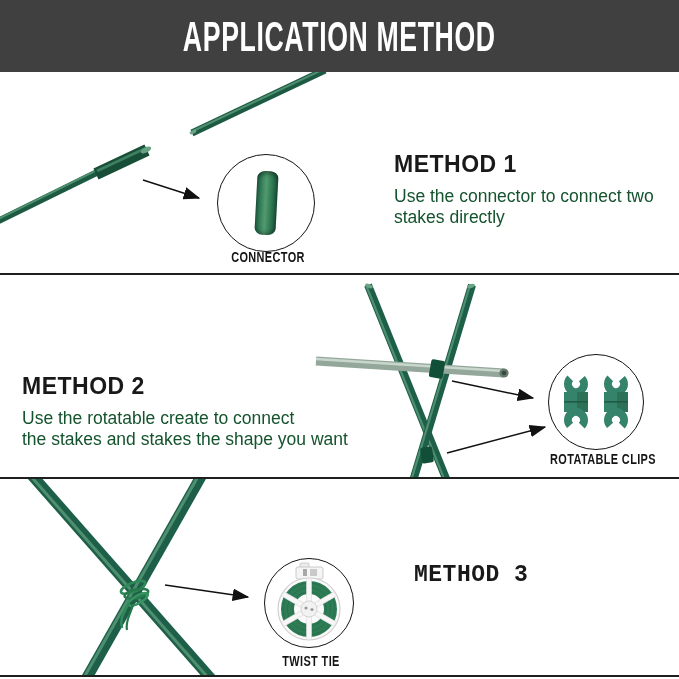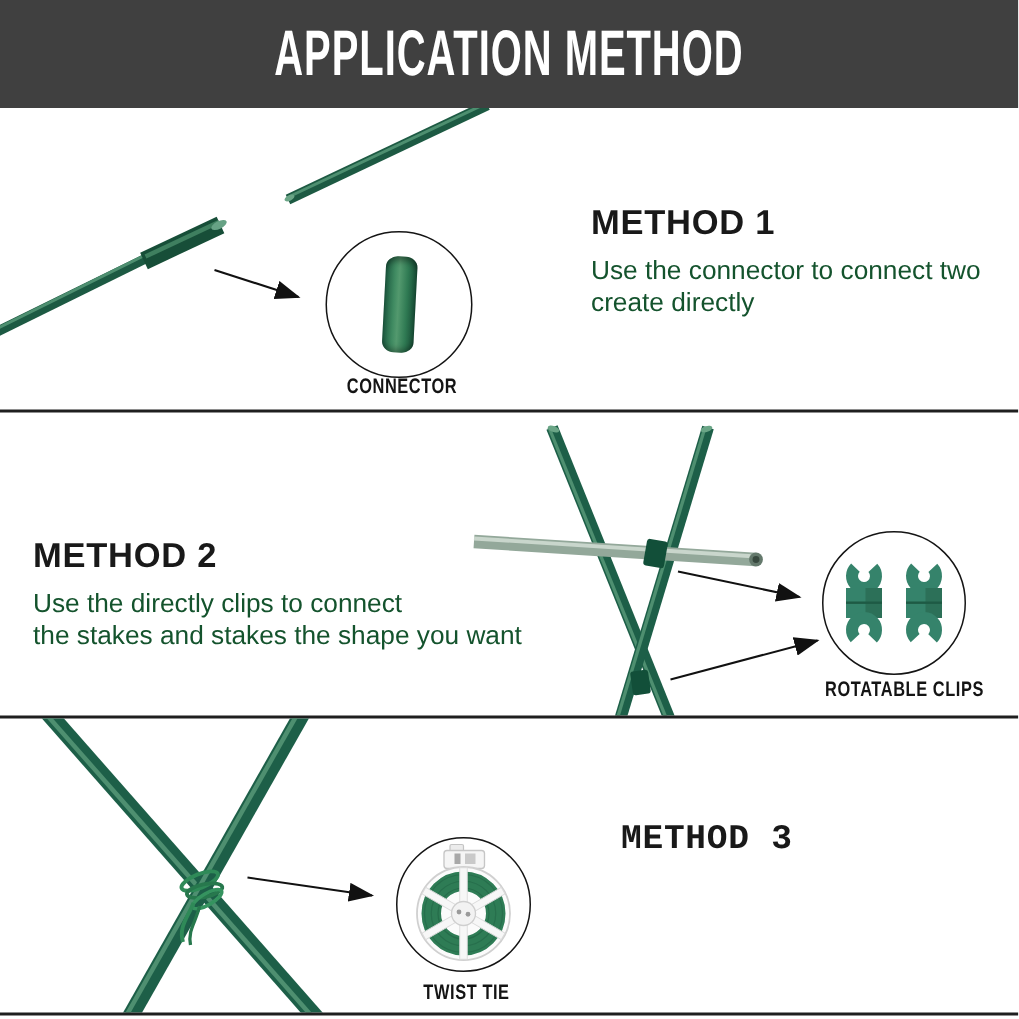--- a/index.html
+++ b/index.html
@@ -47,21 +47,21 @@
     white-space:nowrap;letter-spacing:.5px;
   }
   .l1{left:188px;top:249px;}
   .l2{left:523px;top:451px;}
   .l3{left:231px;top:653px;}
   
   .method-block{position:absolute;color:#1c1c1c;}
   .m1{left:394px;top:135px;width:285px;}
   .m2{left:22px;top:357px;width:390px;}
   .m3{left:414px;top:546px;width:265px;font-family:Liberation Mono, monospace;}
-  .method-title{font-weight:bold;font-size:23px;letter-spacing:.5px;color:#191919;margin-bottom:8px;}
+  .method-title{font-weight:bold;font-size:23px;letter-spacing:.5px;color:#191919;margin-bottom:8px;margin-top:16px;}
   .method-desc{font-size:17.5px;line-height:21px;color:#14532d;}
 </style>
 </head>
 <body>
 
 <div class="page">
 
   <div class="header">
     <span class="header-title">APPLICATION METHOD</span>
   </div>
@@ -91,21 +91,21 @@
 
   <div class="callout-circle c1">
     <div class="connector-tube"></div>
   </div>
   <div class="callout-label l1">CONNECTOR</div>
 
   <div class="method-block m1">
     <div class="method-title">METHOD 1</div>
     <div class="method-desc">
       <div>Use the connector to connect two</div>
-      <div>create directly</div>
+      <div>stakes directly</div>
     </div>
   </div>
 
   <div class="divider d1"></div>
 
   <svg class="illus s2" width="679" height="200" viewBox="0 0 679 200">
     <defs>
       <marker id="ah2" markerWidth="12" markerHeight="9" refX="11" refY="4.5" orient="auto">
         <path d="M0,0 L12,4.5 L0,9 z" fill="#111"></path>
       </marker>
@@ -150,21 +150,21 @@
         <rect x="4" y="29" width="24" height="1.6" fill="#1e5a45"></rect>
         <circle cx="16" cy="48" r="8" fill="none" stroke="#35836b" stroke-width="8" stroke-dasharray="37 13.3" transform="rotate(137.5 16 48)"></circle>
       </svg>
     </div>
   </div>
   <div class="callout-label l2">ROTATABLE CLIPS</div>
 
   <div class="method-block m2">
     <div class="method-title">METHOD 2</div>
     <div class="method-desc">
-      <div>Use the directly clips to connect</div>
+      <div>Use the rotatable create to connect</div>
       <div>the stakes and stakes the shape you want</div>
     </div>
   </div>
 
   <div class="divider d2"></div>
 
   <svg class="illus s3" width="679" height="196" viewBox="0 0 679 196">
     <defs>
       <marker id="ah3" markerWidth="12" markerHeight="9" refX="11" refY="4.5" orient="auto">
         <path d="M0,0 L12,4.5 L0,9 z" fill="#111"></path>

